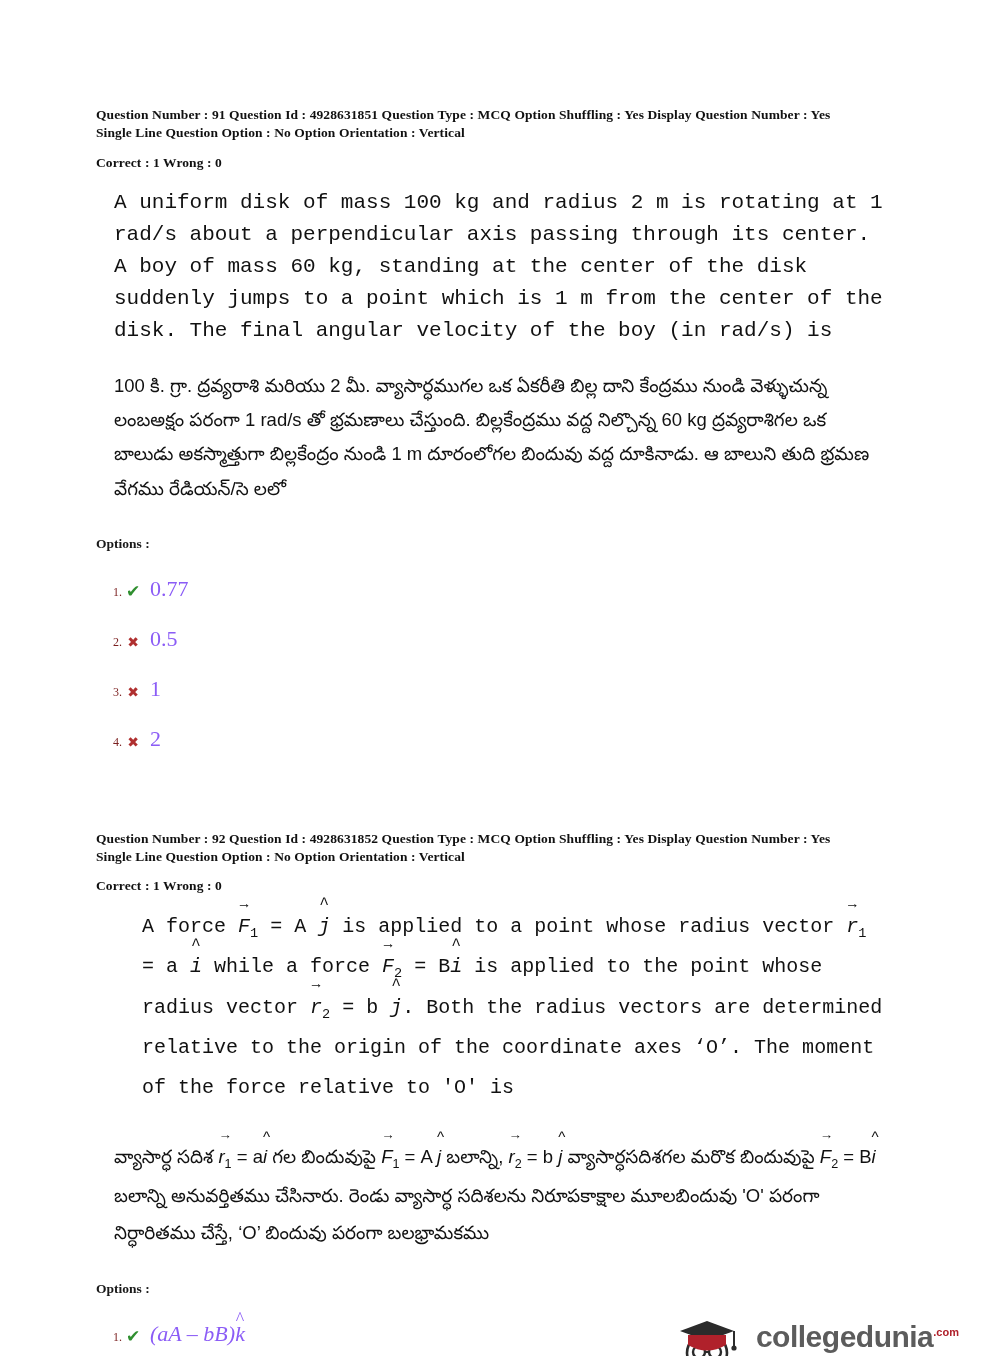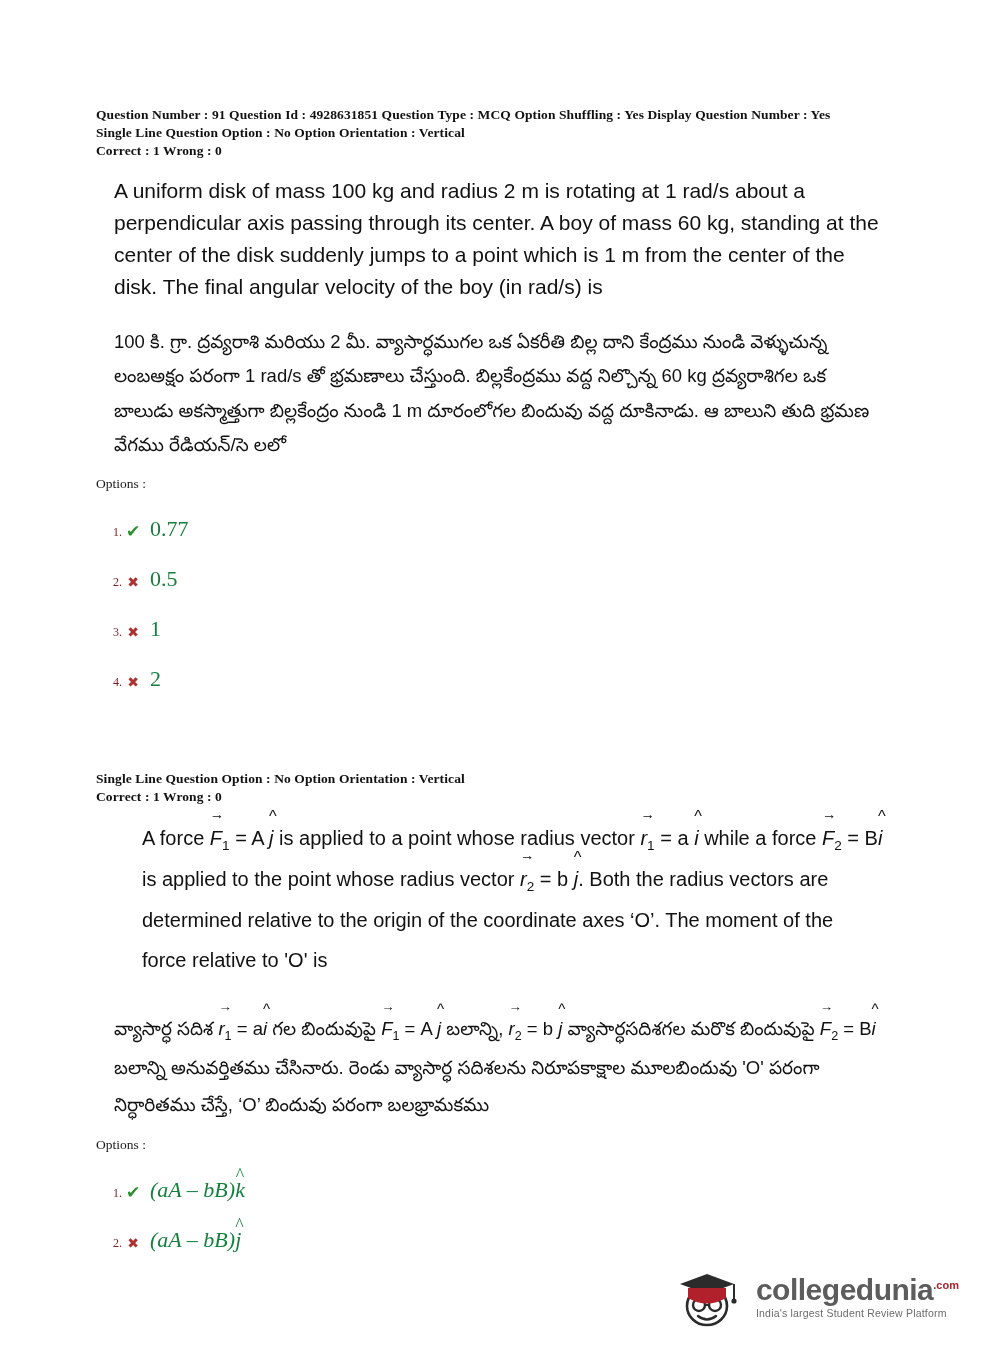--- a/index.html
+++ b/index.html
@@ -27,43 +27,43 @@
   }
   .qmeta {
     font-family: "Liberation Serif", serif;
     font-weight: bold;
     font-size: 13.5px;
     line-height: 1.32;
     letter-spacing: 0.1px;
     color: #111;
   }
   .qmeta .line2 { display: block; }
-  .qmeta .line3 { display: block; margin-top: 0; }
+  .qmeta .line3 { display: block; margin-top: 12px; }
   .qbody {
     font-size: 21px;
     line-height: 1.52;
     margin: 16px 0 0 18px;
     text-align: left;
     color: #111;
   }
   .qbody.eng {
-    font-family: Liberation Sans, sans-serif;
+    font-family: Liberation Mono, monospace;
   }
   .qbody.tel {
     font-family: "Liberation Sans", sans-serif;
     font-size: 18.5px;
     line-height: 1.85;
     margin-top: 22px;
     color: #111;
   }
   .options-label {
     font-family: "Liberation Serif", serif;
-    font-weight: normal;
+    font-weight: bold;
     font-size: 13.5px;
-    margin-top: 14px;
+    margin-top: 30px;
     margin-left: 0;
   }
   .opt {
     display: flex;
     align-items: flex-end;
     margin-top: 20px;
     margin-left: 8px;
     min-height: 30px;
   }
   .opt-num {
@@ -81,21 +81,21 @@
     padding-bottom: 2px;
     line-height: 1;
   }
   .opt-mark.correct { color: #2f8f2f; font-size: 17px; }
   .opt-mark.wrong { color: #b03030; font-size: 14px; }
   .opt-text {
     font-family: "Liberation Serif", serif;
     font-size: 22px;
     padding-left: 6px;
     padding-bottom: 0;
-    color: #15803d;
+    color: #8b5cf6;
     white-space: nowrap;
   }
   .opt-text .mi { font-style: italic; text-align: center; }
   .vecvar {
     position: relative;
     display: inline-block;
     font-style: italic;
   }
   .vecvar::before {
     content: "\2192";
@@ -215,20 +215,21 @@
       </div>
       <div class="opt">
         <span class="opt-num">4.</span>
         <span class="opt-mark wrong">✖</span>
         <span class="opt-text">2</span>
       </div>
     </div>
 
     <div class="question-block q2">
       <div class="qmeta">
+        <span>Question Number : 92  Question Id : 4928631852  Question Type : MCQ  Option Shuffling : Yes  Display Question Number : Yes</span>
         <span class="line2">Single Line Question Option : No  Option Orientation : Vertical</span>
         <span class="line3">Correct : 1  Wrong : 0</span>
       </div>
 
       <div class="qbody eng eng2">
         <span>A force </span><span class="vecvar">F</span><span class="sub">1</span><span class="mi"> = A </span><span class="hatvar">j</span><span> is applied to a point whose radius vector </span><span class="vecvar">r</span><span class="sub">1</span><span class="mi"> = a </span><span class="hatvar">i</span><span> while a force </span><span class="vecvar">F</span><span class="sub">2</span><span class="mi"> = B</span><span class="hatvar">i</span>
         <span>is applied to the point whose radius vector </span><span class="vecvar">r</span><span class="sub">2</span><span class="mi"> = b </span><span class="hatvar">j</span><span>. Both the radius vectors are determined relative to the origin of the coordinate axes ‘</span><span class="mi">O</span><span>’. The moment of the force relative to '</span><span class="mi">O</span><span>' is</span>
       </div>
 
       <div class="qbody tel tel2">

